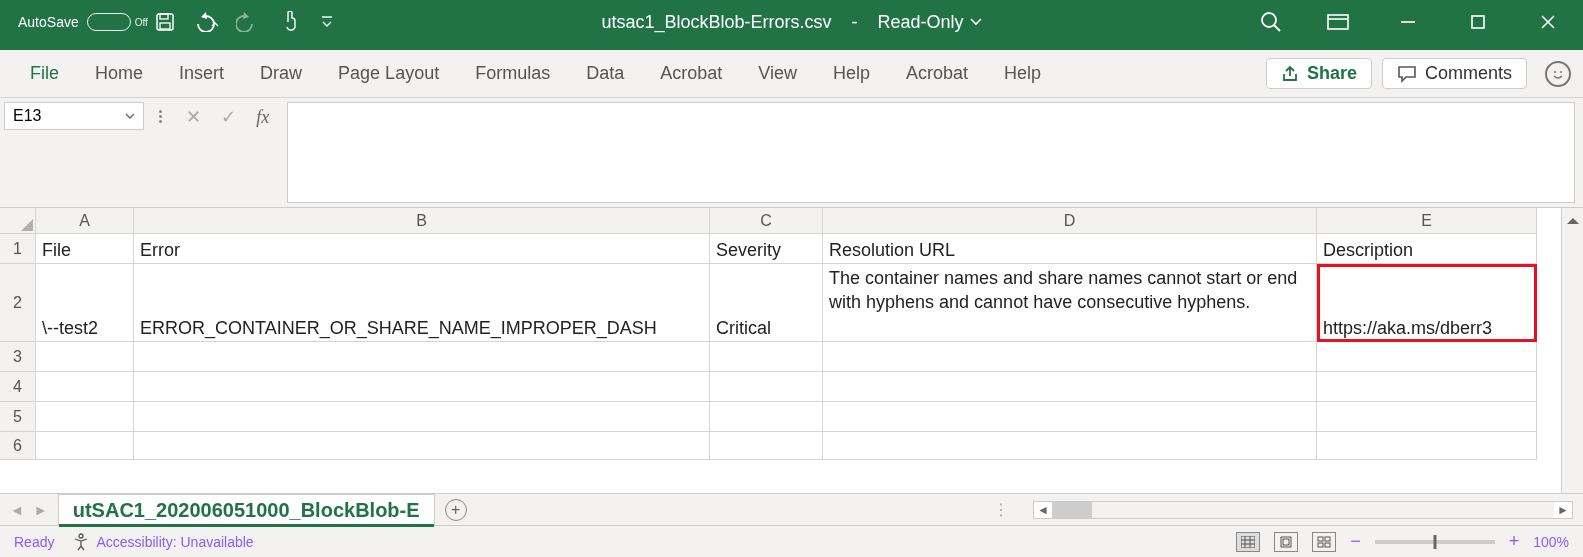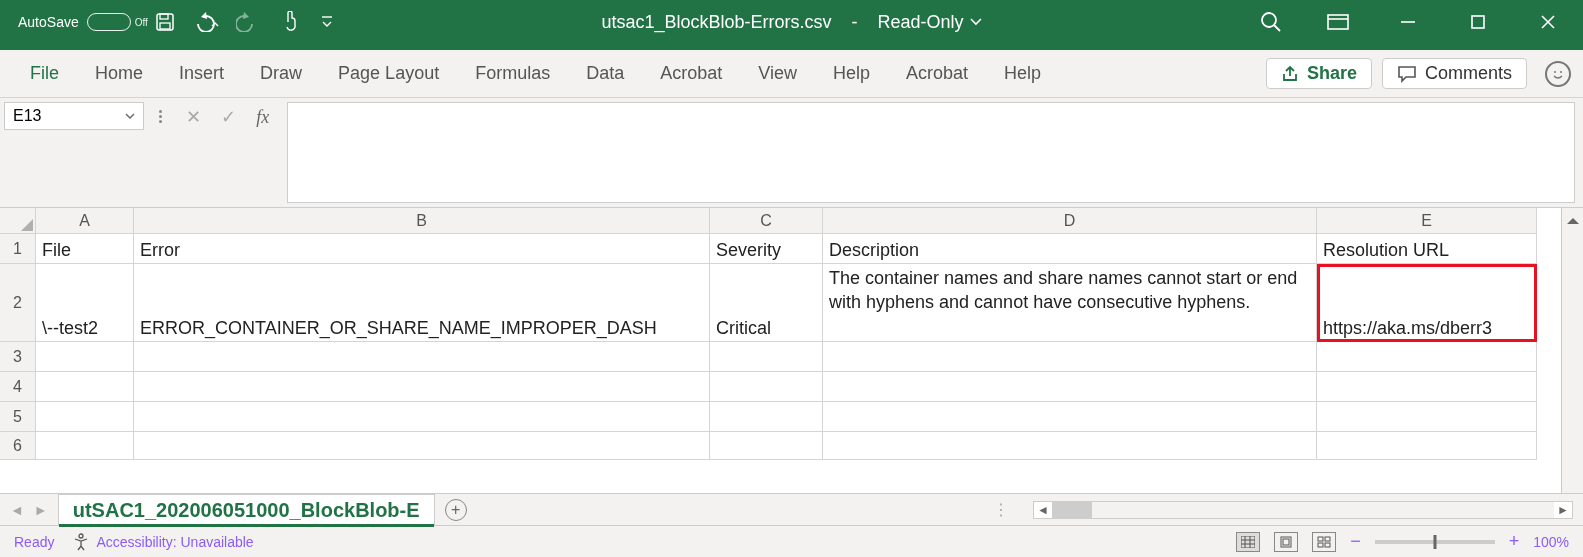--- a/index.html
+++ b/index.html
@@ -226,22 +226,22 @@
     <div class="hd">A</div>
     <div class="hd">B</div>
     <div class="hd">C</div>
     <div class="hd">D</div>
     <div class="hd">E</div>
 
     <div class="rhd">1</div>
     <div>File</div>
     <div>Error</div>
     <div>Severity</div>
+    <div>Resolution URL</div>
     <div>Description</div>
-    <div>Resolution URL</div>
 
     <div class="rhd">2</div>
     <div>\--test2</div>
     <div>ERROR_CONTAINER_OR_SHARE_NAME_IMPROPER_DASH</div>
     <div>Critical</div>
     <div class="wrap">The container names and share names cannot start or end with hyphens and cannot have consecutive hyphens.</div>
     <div class="highlight">https://aka.ms/dberr3</div>
 
     <div class="rhd">3</div>
     <div></div>

